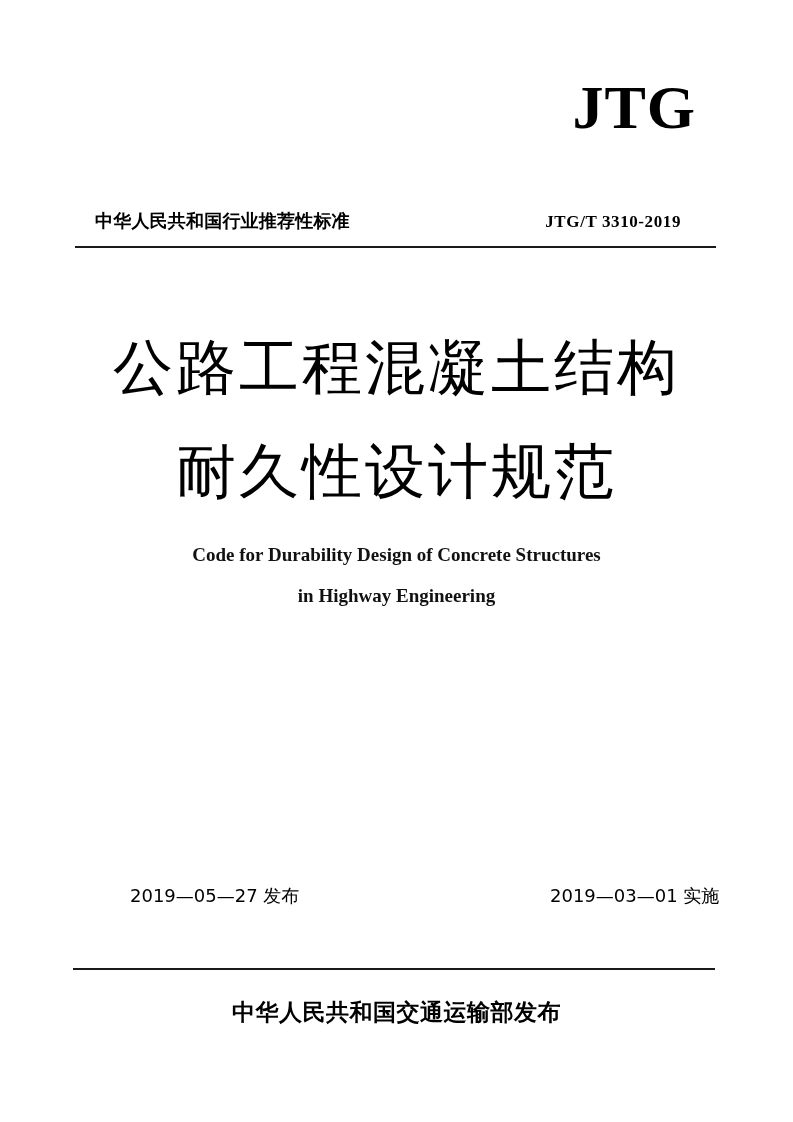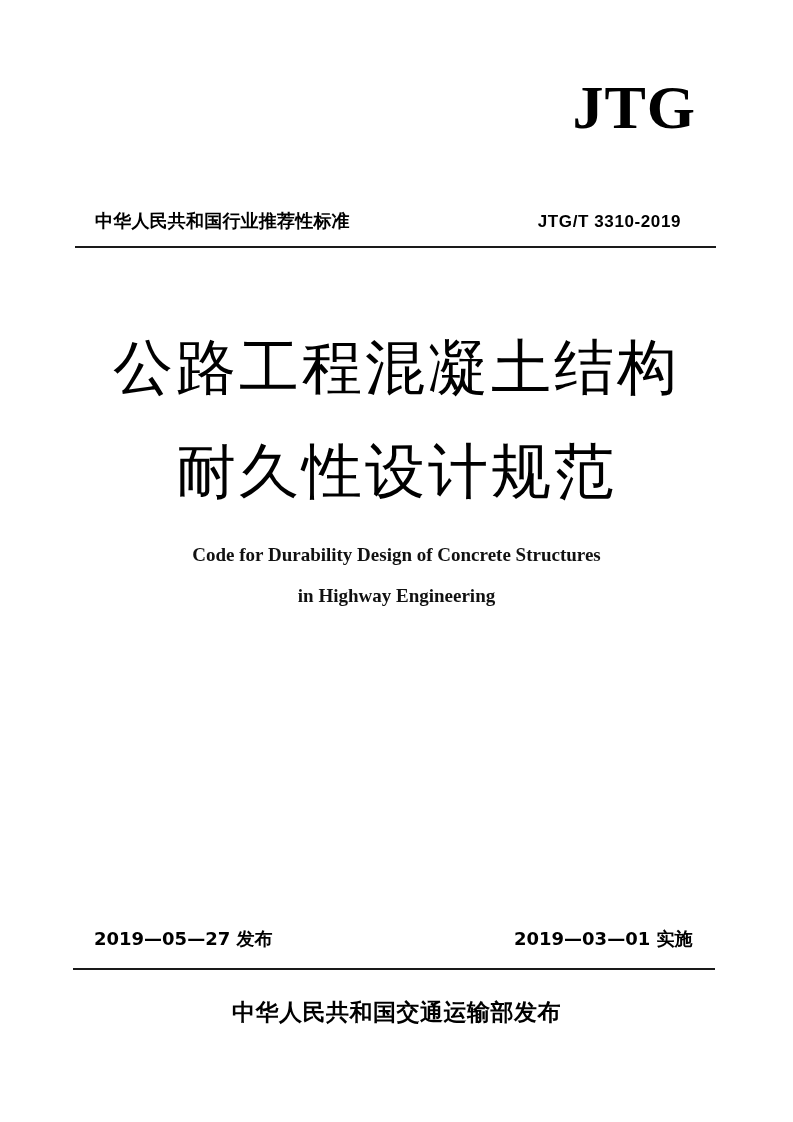--- a/index.html
+++ b/index.html
@@ -31,21 +31,21 @@
       top: 209px;
       font-family: "DejaVu Sans", "Liberation Sans", sans-serif;
       font-weight: bold;
       font-size: 18px;
       line-height: 24px;
       letter-spacing: 0.2px;
     }
     .std-code {
       right: 112px;
       top: 211px;
-      font-family: Liberation Sans, sans-serif;
+      font-family: Liberation Serif, serif;
       font-weight: bold;
       font-size: 17px;
       line-height: 22px;
       letter-spacing: 0.6px;
     }
     .rule {
       height: 2px;
       background: #1a1a1a;
     }
     .rule-top { left: 75px; top: 246px; width: 641px; }
@@ -67,25 +67,26 @@
       text-align: center;
       font-family: "Liberation Serif", "DejaVu Serif", serif;
       font-weight: bold;
       font-size: 19px;
       line-height: 22px;
       color: #111111;
     }
     .title-en-1 { top: 544px; }
     .title-en-2 { top: 585px; }
     .date {
-      top: 927px;
+      top: 884px;
       font-family: "DejaVu Sans", "Liberation Sans", sans-serif;
-      font-weight: bold;
+      font-weight: normal;
       font-size: 18px;
       line-height: 24px;
+      margin-left: 36px;
     }
     .date-issue { left: 94px; }
     .date-effective { left: 514px; }
     .publisher {
       left: 0;
       width: 793px;
       top: 998px;
       text-align: center;
       font-family: "DejaVu Sans", "Liberation Sans", sans-serif;
       font-weight: bold;

